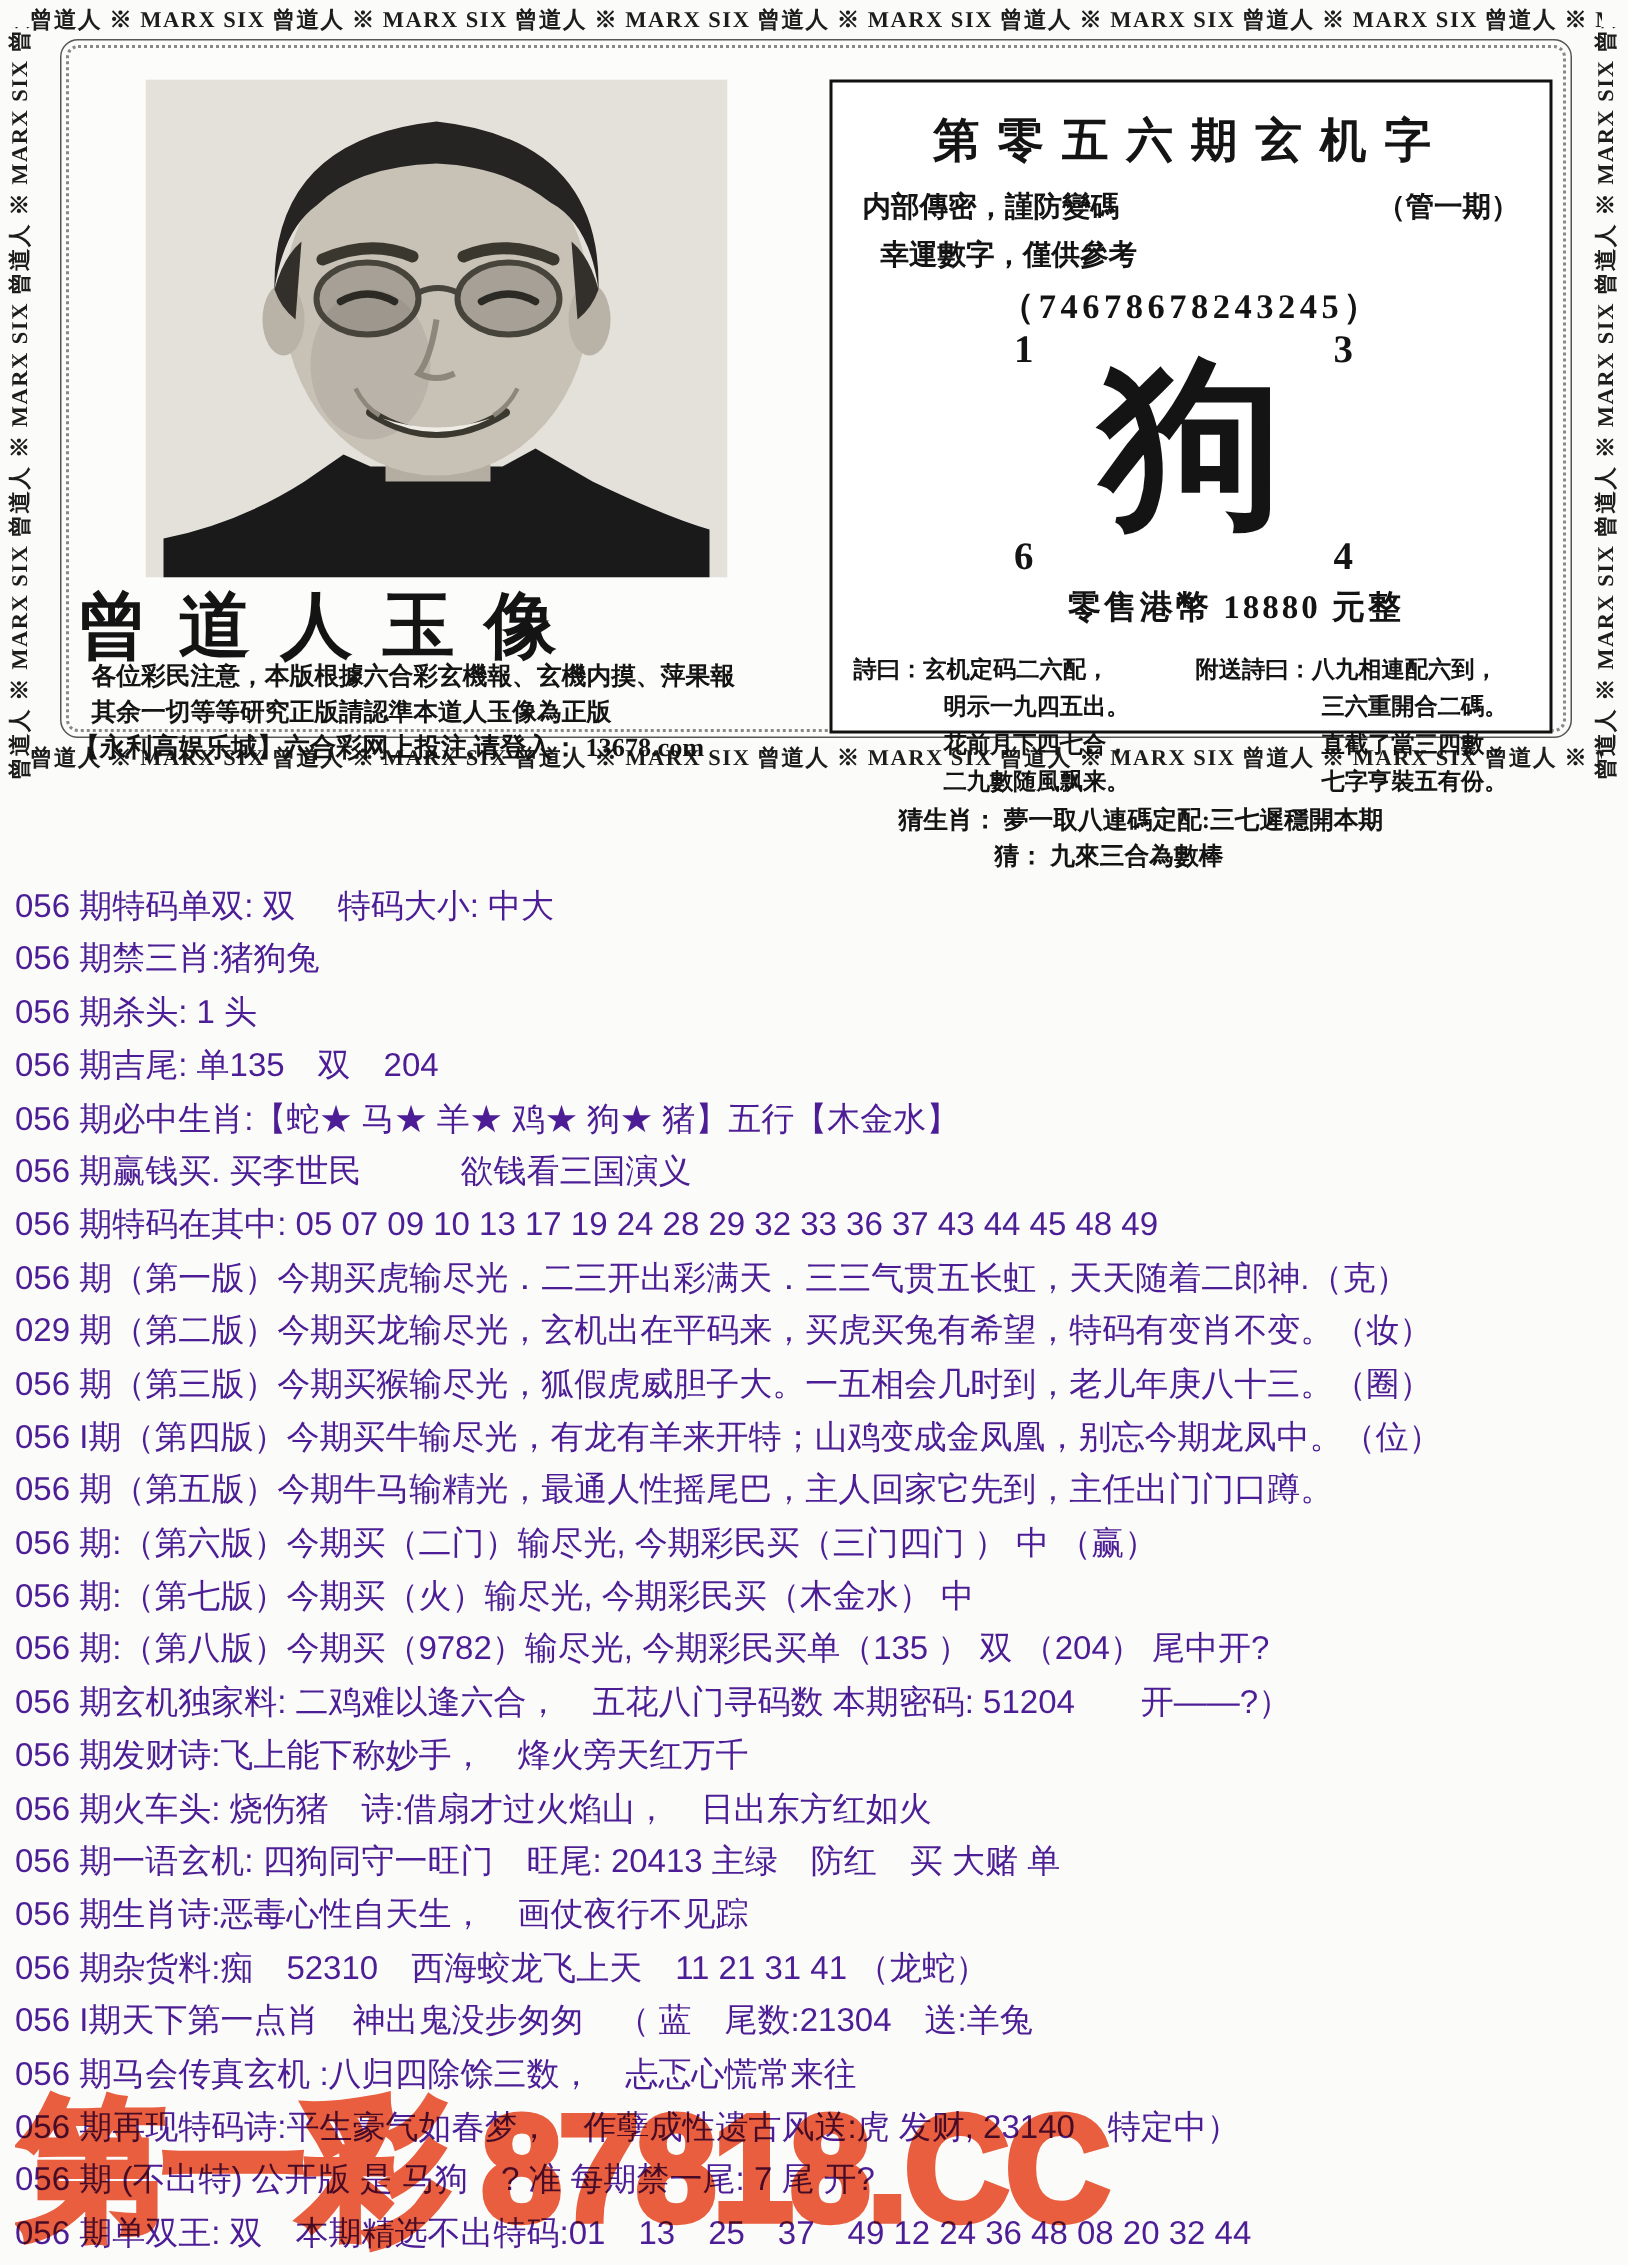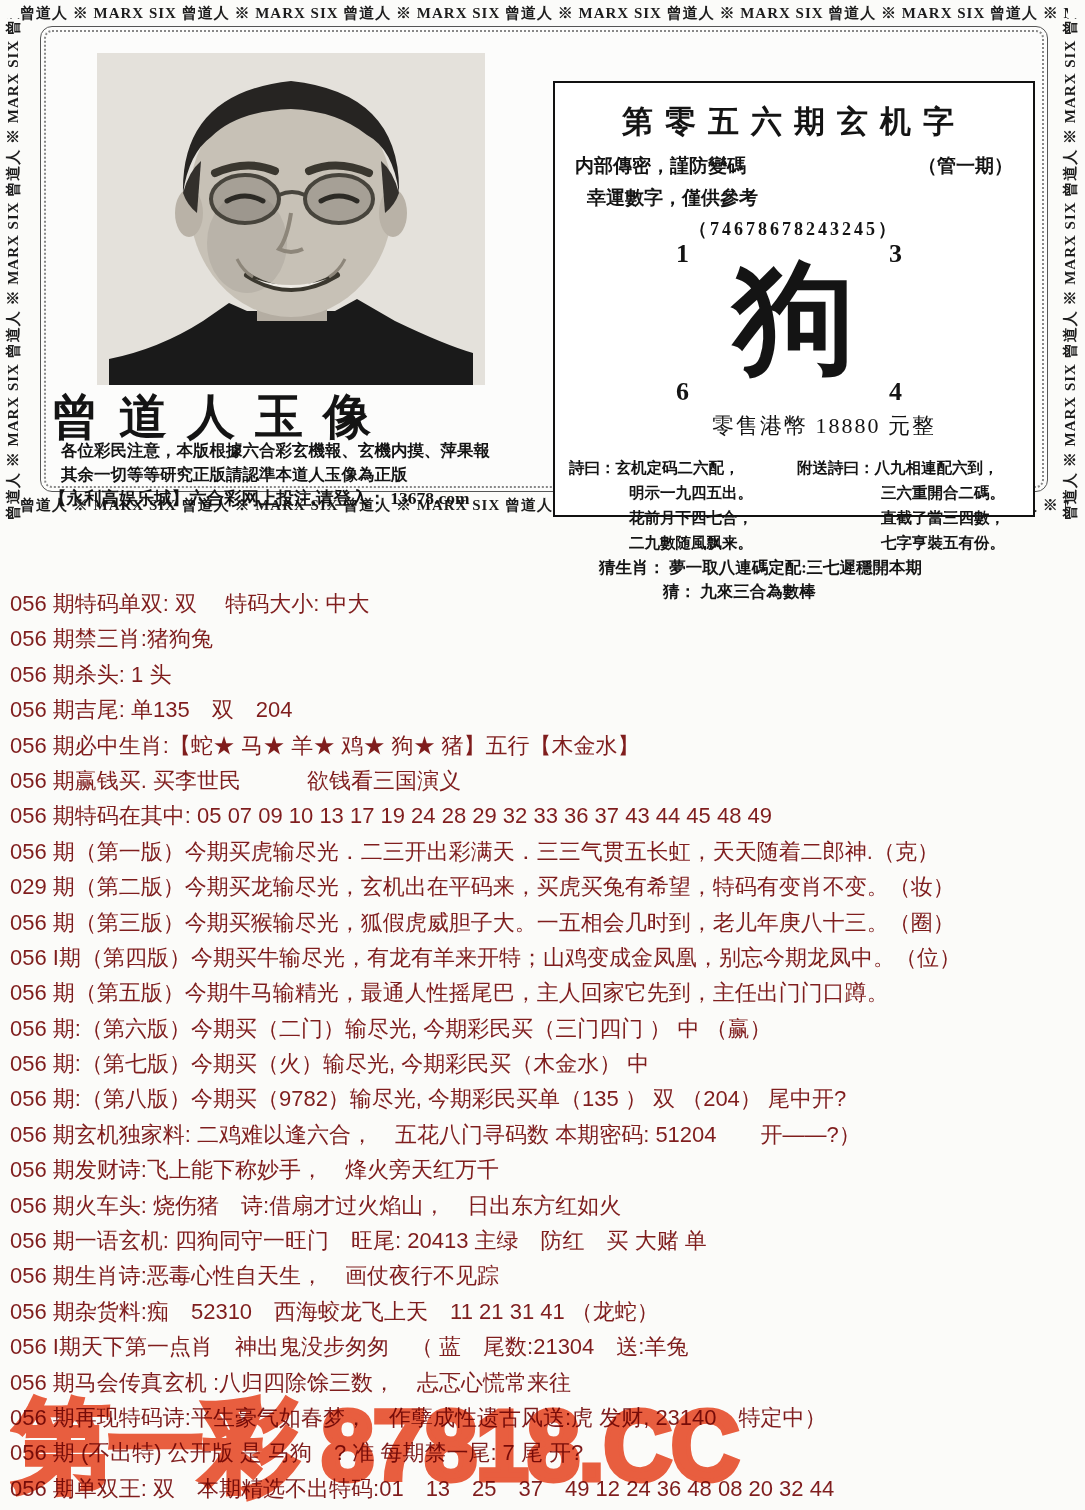--- a/index.html
+++ b/index.html
@@ -18,46 +18,46 @@
   
   .photo{position:absolute;left:56px;top:26px;width:388px;height:332px;}
   .photo-caption{position:absolute;left:10px;top:358px;width:480px;
     font-family:Liberation Sans, sans-serif;font-weight:bold;font-size:48px;letter-spacing:20px;}
   .photo-note{position:absolute;left:20px;width:495px;font-family:"Liberation Serif",serif;
     font-weight:bold;font-size:16.5px;white-space:nowrap;}
   .note0{top:413px;}
   .note1{top:437px;}
   .note2{top:459px;left:8px;font-size:17.5px;}
   
-  .mystic{position:absolute;left:512px;top:26px;width:478px;height:432px;border:2px solid #111;background:#fff;margin-top:28px;}
+  .mystic{position:absolute;left:512px;top:26px;width:478px;height:432px;border:2px solid #111;background:#fff;}
   .m-title{text-align:center;margin-top:18px;font-family:"Liberation Serif",serif;font-weight:bold;
     font-size:31px;letter-spacing:12px;}
   .m-subrow{display:flex;justify-content:space-between;padding:10px 20px 0 20px;
     font-family:"Liberation Serif",serif;font-weight:bold;font-size:19px;}
   .m-sub2{padding:6px 20px 0 32px;font-family:"Liberation Serif",serif;font-weight:bold;font-size:19px;}
   .m-lucky{text-align:center;margin-top:6px;font-family:"Liberation Serif",serif;font-weight:bold;
-    font-size:18px;letter-spacing:3px;}
+    font-size:23px;letter-spacing:3px;}
   .zodiac-area{position:relative;width:300px;height:160px;margin:2px auto 0 auto;}
   .zodiac-char{position:absolute;left:0;top:-8px;width:100%;text-align:center;
     font-family:"Liberation Serif",serif;font-weight:bold;font-size:122px;line-height:168px;}
   .corner{position:absolute;font-family:"Liberation Serif",serif;font-weight:bold;font-size:26px;}
   .c-tl{left:32px;top:-4px;} .c-tr{right:42px;top:-4px;}
   .c-bl{left:32px;bottom:-4px;} .c-br{right:42px;bottom:-4px;}
   .m-price{text-align:center;padding-left:60px;margin-top:8px;
-    font-family:"Liberation Serif",serif;font-weight:normal;font-size:22px;letter-spacing:2px;}
+    font-family:"Liberation Serif",serif;font-weight:bold;font-size:22px;letter-spacing:2px;}
   .m-poems{display:flex;margin-top:14px;padding:0 8px 0 14px;
     font-family:"Liberation Serif",serif;font-weight:bold;font-size:15.5px;line-height:25px;}
   .poem-col{flex:1;}
   .poem-line{padding-left:84px;} .poem-line-r{padding-left:60px;}
   .m-guessrow{display:flex;padding:2px 26px 0 44px;
     font-family:"Liberation Serif",serif;font-weight:bold;font-size:16.5px;}
   .m-guess2{padding:2px 0 0 108px;font-family:"Liberation Serif",serif;font-weight:bold;font-size:16.5px;}
   
   .body-lines{position:absolute;left:10px;top:586px;width:1072px;}
-  .bline{height:35.4px;line-height:35.4px;font-size:22px;white-space:nowrap;overflow:hidden;color:#7f1d1d;}
+  .bline{height:35.4px;line-height:35.4px;font-size:22px;white-space:nowrap;overflow:hidden;color:#4c1d95;}
   
   .watermark{position:absolute;left:14px;top:1380px;white-space:nowrap;
     font-family:"Liberation Sans",sans-serif;font-weight:bold;font-size:100px;
     color:#ec5f40;-webkit-text-stroke:5px #ec5f40;letter-spacing:-2px;
     transform:scaleX(0.96);transform-origin:left;mix-blend-mode:multiply;}
 </style>
 </head>
 <body>
 
 <div class="page">

